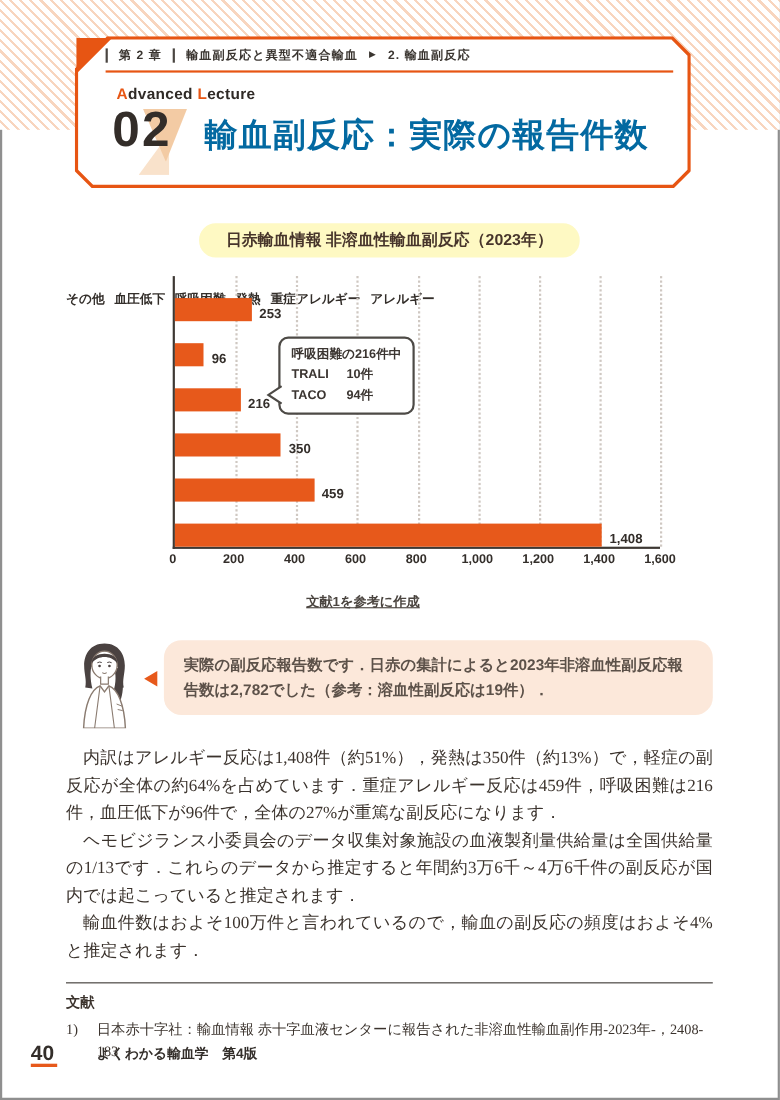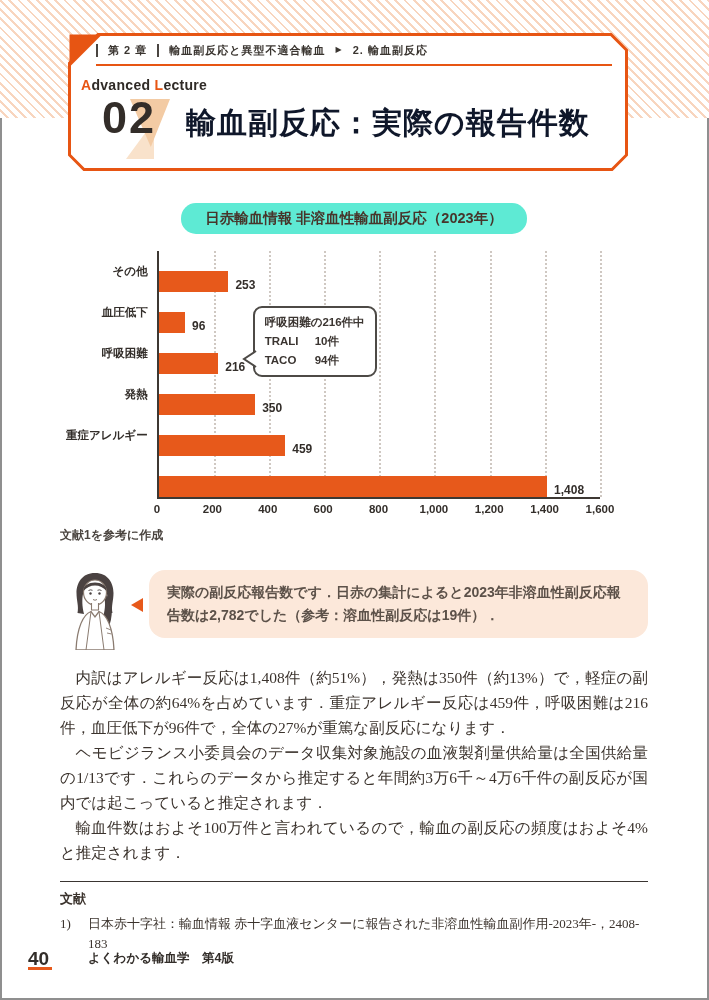--- a/index.html
+++ b/index.html
@@ -10,47 +10,47 @@
   .stripes{position:absolute;left:0;top:0;width:709px;height:118px;
            background:repeating-linear-gradient(45deg,#ffffff 0 4.5px,#f8d5be 4.5px 6.5px);}
   
   .card{position:absolute;left:68px;top:33px;width:560px;height:138px;}
   .card svg.frame{position:absolute;inset:0;}
   .chapter-row{position:absolute;left:28px;top:10px;display:flex;align-items:center;gap:10px;
                font-size:11px;font-weight:700;color:#3a3530;letter-spacing:1px;}
   .vbar{width:2px;height:13px;background:#4a4541;}
   .arrow{font-size:8px;position:relative;top:-1px;}
   .orange-rule{position:absolute;left:28px;right:16px;top:31px;height:2px;background:#e75513;}
-  .adv{position:absolute;left:13px;top:44px;font-size:14px;font-weight:800;letter-spacing:.3px;color:#2f2a26;}
+  .adv{position:absolute;left:38px;top:44px;font-size:14px;font-weight:800;letter-spacing:.3px;color:#2f2a26;}
   .adv .hl{color:#e75513;}
   .num-wrap{position:absolute;left:34px;top:60px;width:120px;height:74px;}
   .tri-light{position:absolute;left:24px;top:28px;width:28px;height:38px;background:#f9e2cb;
              clip-path:polygon(0 100%,100% 0,100% 100%);}
   .tri-dark{position:absolute;left:28px;top:6px;width:40px;height:48px;background:#f3cba4;
             clip-path:polygon(0 0,100% 0,52% 100%);}
   .num{position:absolute;left:0;top:2px;font-size:45px;font-weight:800;letter-spacing:2px;color:#332d29;line-height:1;}
   .lec-title{position:absolute;left:118px;top:70px;margin:0;font-size:30px;font-weight:800;
-             letter-spacing:1px;color:#0f172a;}
+             letter-spacing:1px;color:#0369a1;}
   
   .content{position:absolute;left:60px;top:195px;width:588px;}
-  .chart-badge{width:max-content;margin:8px auto 0;background:#5eead4;border-radius:15px;
+  .chart-badge{width:max-content;margin:8px auto 0;background:#fef9c3;border-radius:15px;
                padding:6px 24px;font-size:14.5px;font-weight:800;color:#47352b;white-space:nowrap;}
   .chart{margin-top:17px;width:540px;}
   .chart-body{display:flex;}
-  .labels{width:97px;display:flex;flex-direction:column;}
+  .labels{width:97px;display:flex;flex-direction:row;}
   .clabel{height:41px;display:flex;align-items:center;justify-content:flex-end;
           padding-right:9px;font-size:11.5px;font-weight:800;color:#332e2a;white-space:nowrap;}
   .plot{position:relative;width:443px;border-left:2.5px solid #3d3833;border-bottom:2.5px solid #3d3833;}
   .grid{position:absolute;top:0;bottom:0;width:0;border-left:2px dotted #cfc8c2;}
   .crow{position:relative;height:41px;display:flex;align-items:flex-end;z-index:1;}
   .cbar{height:21px;background:#e7591b;}
   .cval{margin-left:7px;font-size:12px;font-weight:800;color:#332e2a;}
   .ticks{margin-left:97px;width:443px;position:relative;height:18px;}
   .tick{position:absolute;top:4px;transform:translateX(-50%);font-size:11.5px;font-weight:800;color:#332e2a;white-space:nowrap;}
-  .source-note{width:540px;text-align:left;font-size:12px;font-weight:600;color:#4a443f;margin-top:10px;}
+  .source-note{width:540px;text-align:center;font-size:12px;font-weight:600;color:#4a443f;margin-top:22px;text-decoration:underline;}
   
   .callout{position:absolute;left:94px;top:55px;width:max-content;background:#fff;
            border:2px solid #4d4a46;border-radius:9px;padding:5px 10px;z-index:2;}
   .callout-line{font-size:11.5px;font-weight:700;color:#3b3531;line-height:19px;white-space:nowrap;}
   .callout-row{display:flex;font-size:11.5px;font-weight:700;color:#3b3531;line-height:19px;white-space:nowrap;}
   .callout-row .lab{width:50px;}
   .callout-tail{position:absolute;left:-13px;top:42px;}
   
   .bubble-row{margin-top:26px;display:flex;align-items:flex-start;}
   .avatar{width:54px;height:80px;margin-left:8px;flex:none;}
@@ -107,20 +107,21 @@
     <div class="chart-badge">日赤輸血情報 非溶血性輸血副反応（2023年）</div>
 
     <div class="chart">
       <div class="chart-body">
         <div class="labels">
             <div class="clabel">その他</div>
             <div class="clabel">血圧低下</div>
             <div class="clabel">呼吸困難</div>
             <div class="clabel">発熱</div>
             <div class="clabel">重症アレルギー</div>
+            <div class="clabel">アレルギー</div>
           </div>
         <div class="plot">
           <div class="callout">
             <svg class="callout-tail" width="15" height="18" viewBox="0 0 15 18">
               <path d="M14,1 L2,9 L14,17" fill="#ffffff" stroke="#4d4a46" stroke-width="2"></path>
             </svg>
             <div class="callout-line">呼吸困難の216件中</div>
             <div class="callout-row">
               <span class="lab">TRALI</span>
               <span>10件</span>

